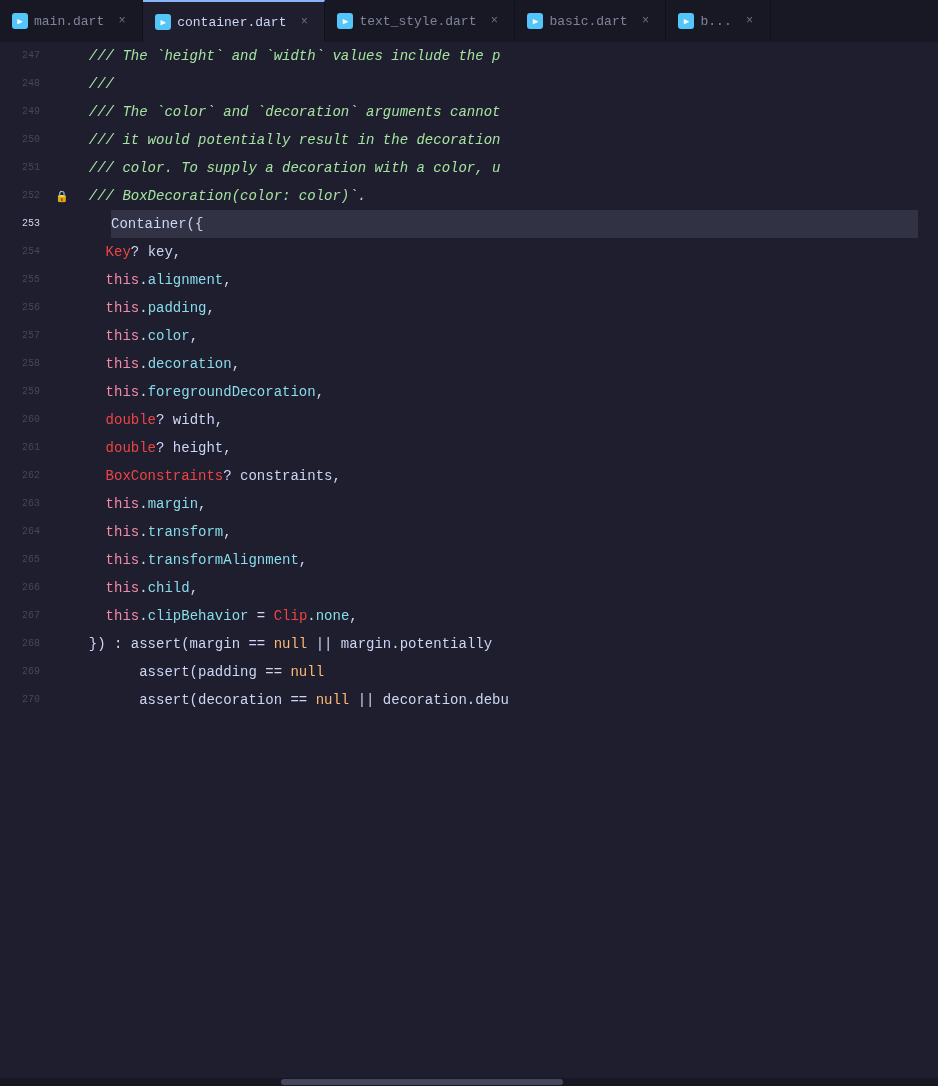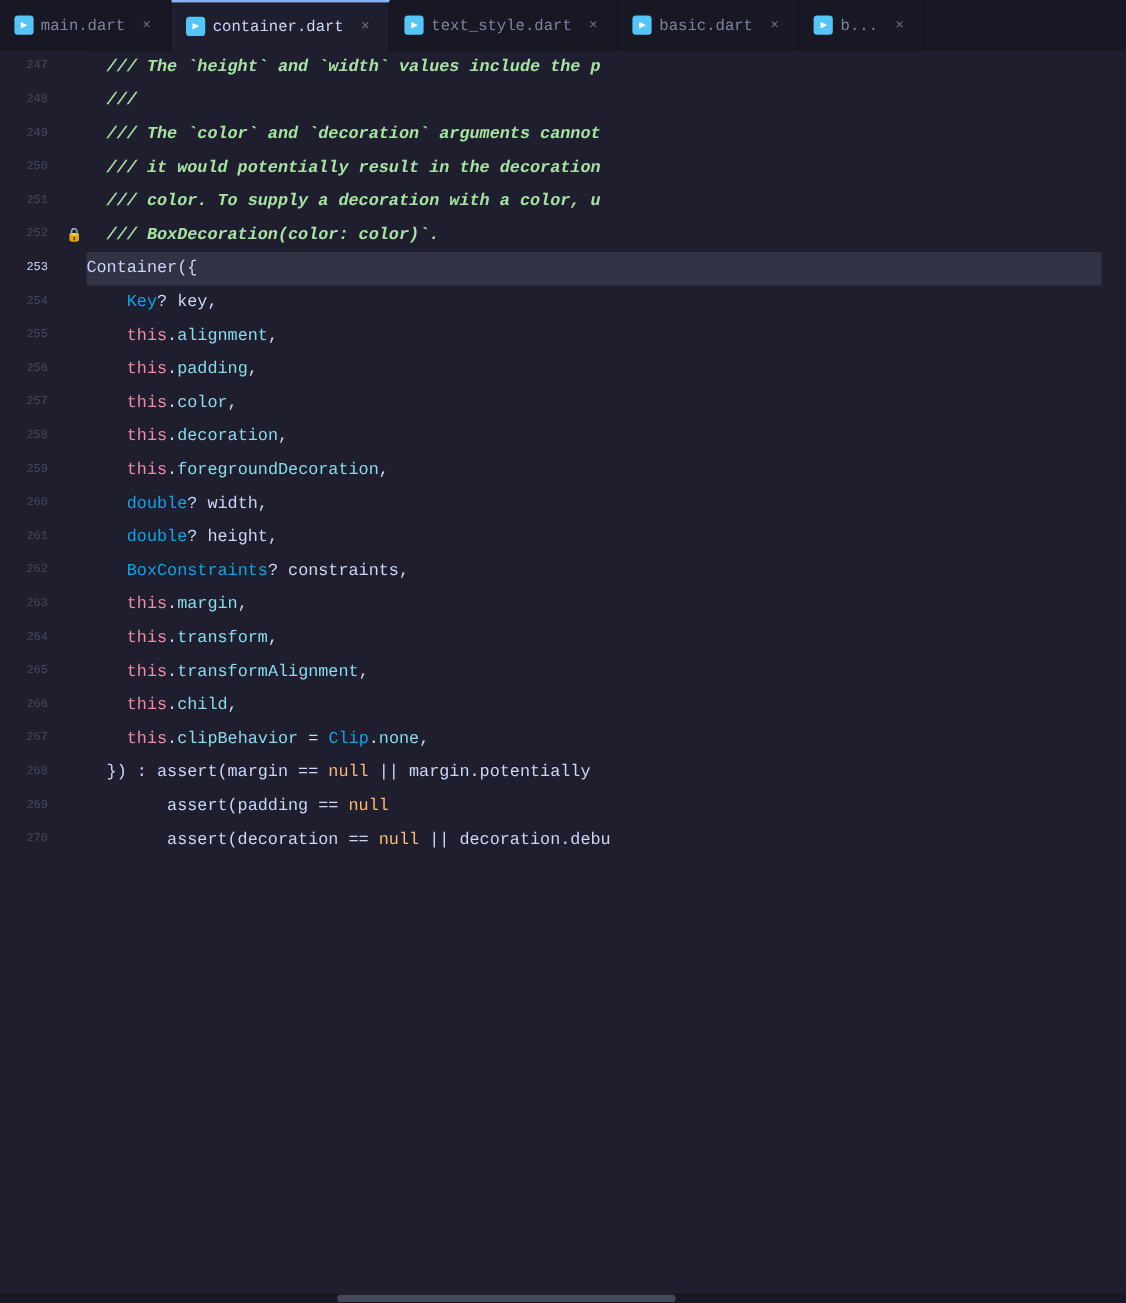--- a/index.html
+++ b/index.html
@@ -142,26 +142,27 @@
       height: 28px;
       display: flex;
       align-items: center;
       white-space: pre;
       font-size: 14px;
       line-height: 28px;
     }
 
     .code-line.active-line-bg {
       background-color: #313244;
-    }
-    .c-comment-green { color: #a6e3a1; font-style: italic; font-weight: bold; }
+      margin-left: 39px;
+    }
+    .c-comment-green { color: #a6e3a1; font-style: italic; }
     .c-this { color: #f38ba8; text-align: center; }
     .c-property { color: #89dceb; }
     .c-plain { color: #cdd6f4; }
-    .c-type { color: #0ea5e9; }
+    .c-type { color: #ef4444; }
     .c-null { color: #fdba74; }
 
     .scrollbar-h {
       height: 8px;
       background-color: #181825;
       position: relative;
     }
     .scrollbar-h-thumb {
       position: absolute;
       height: 6px;

